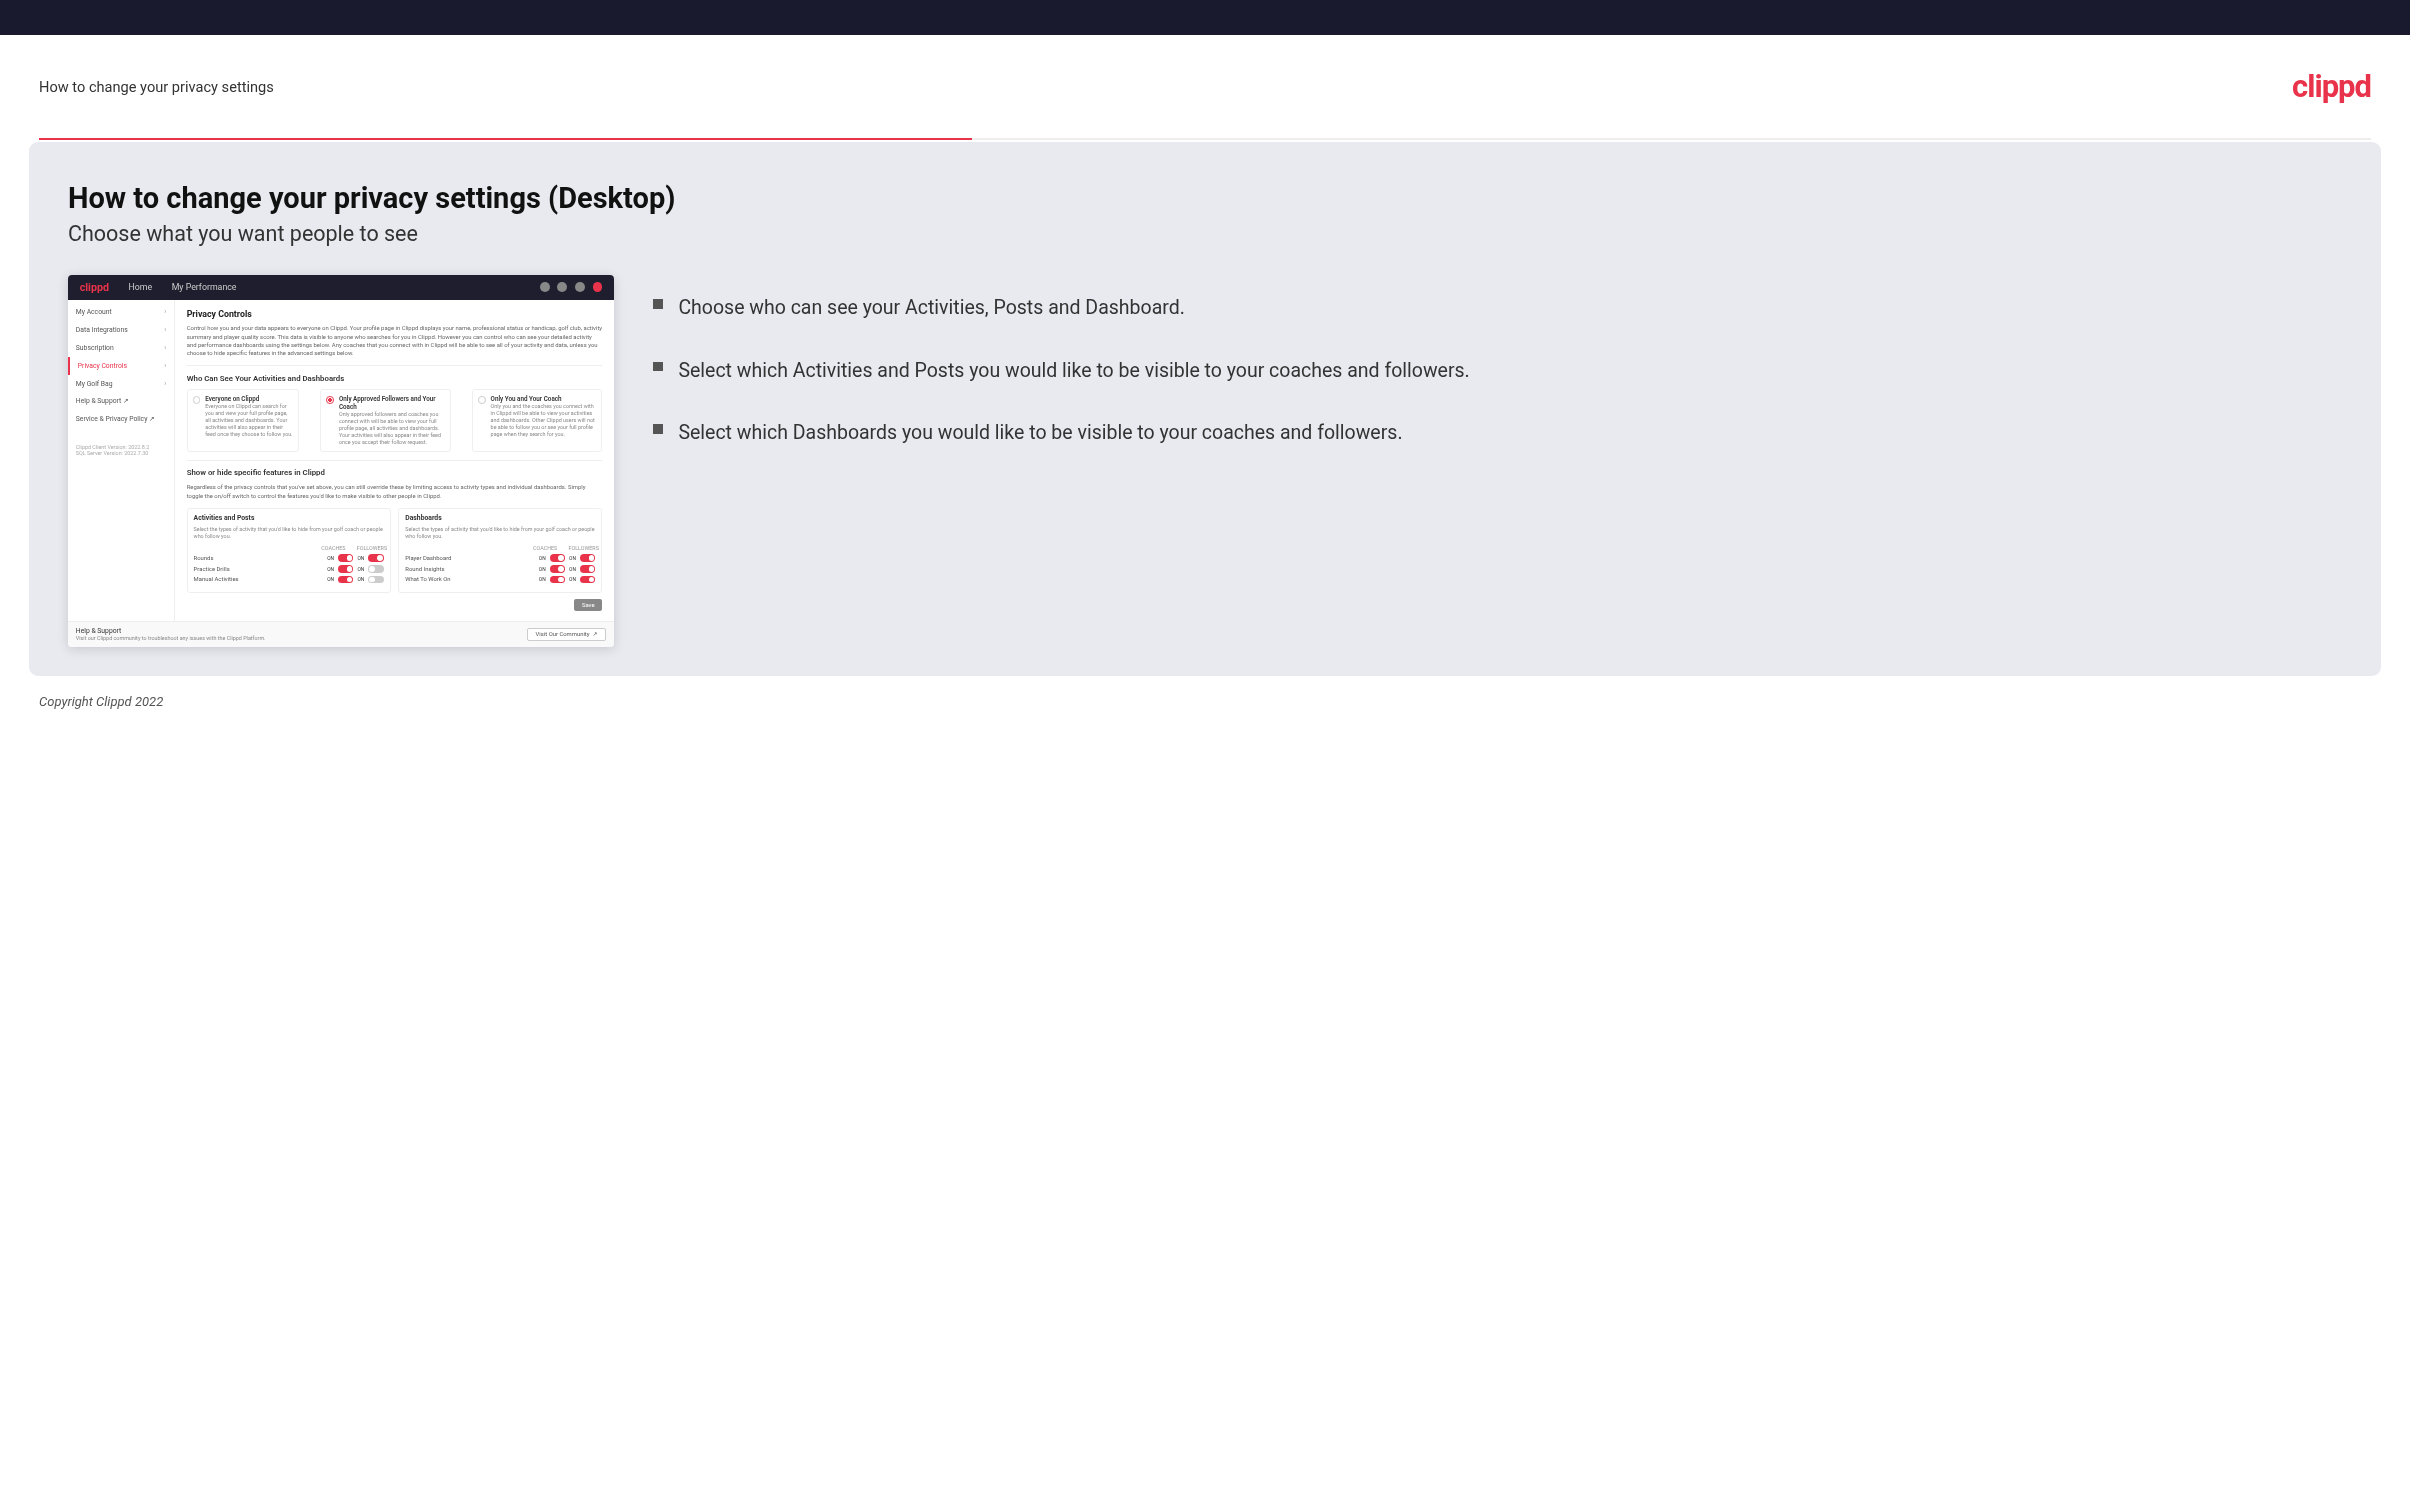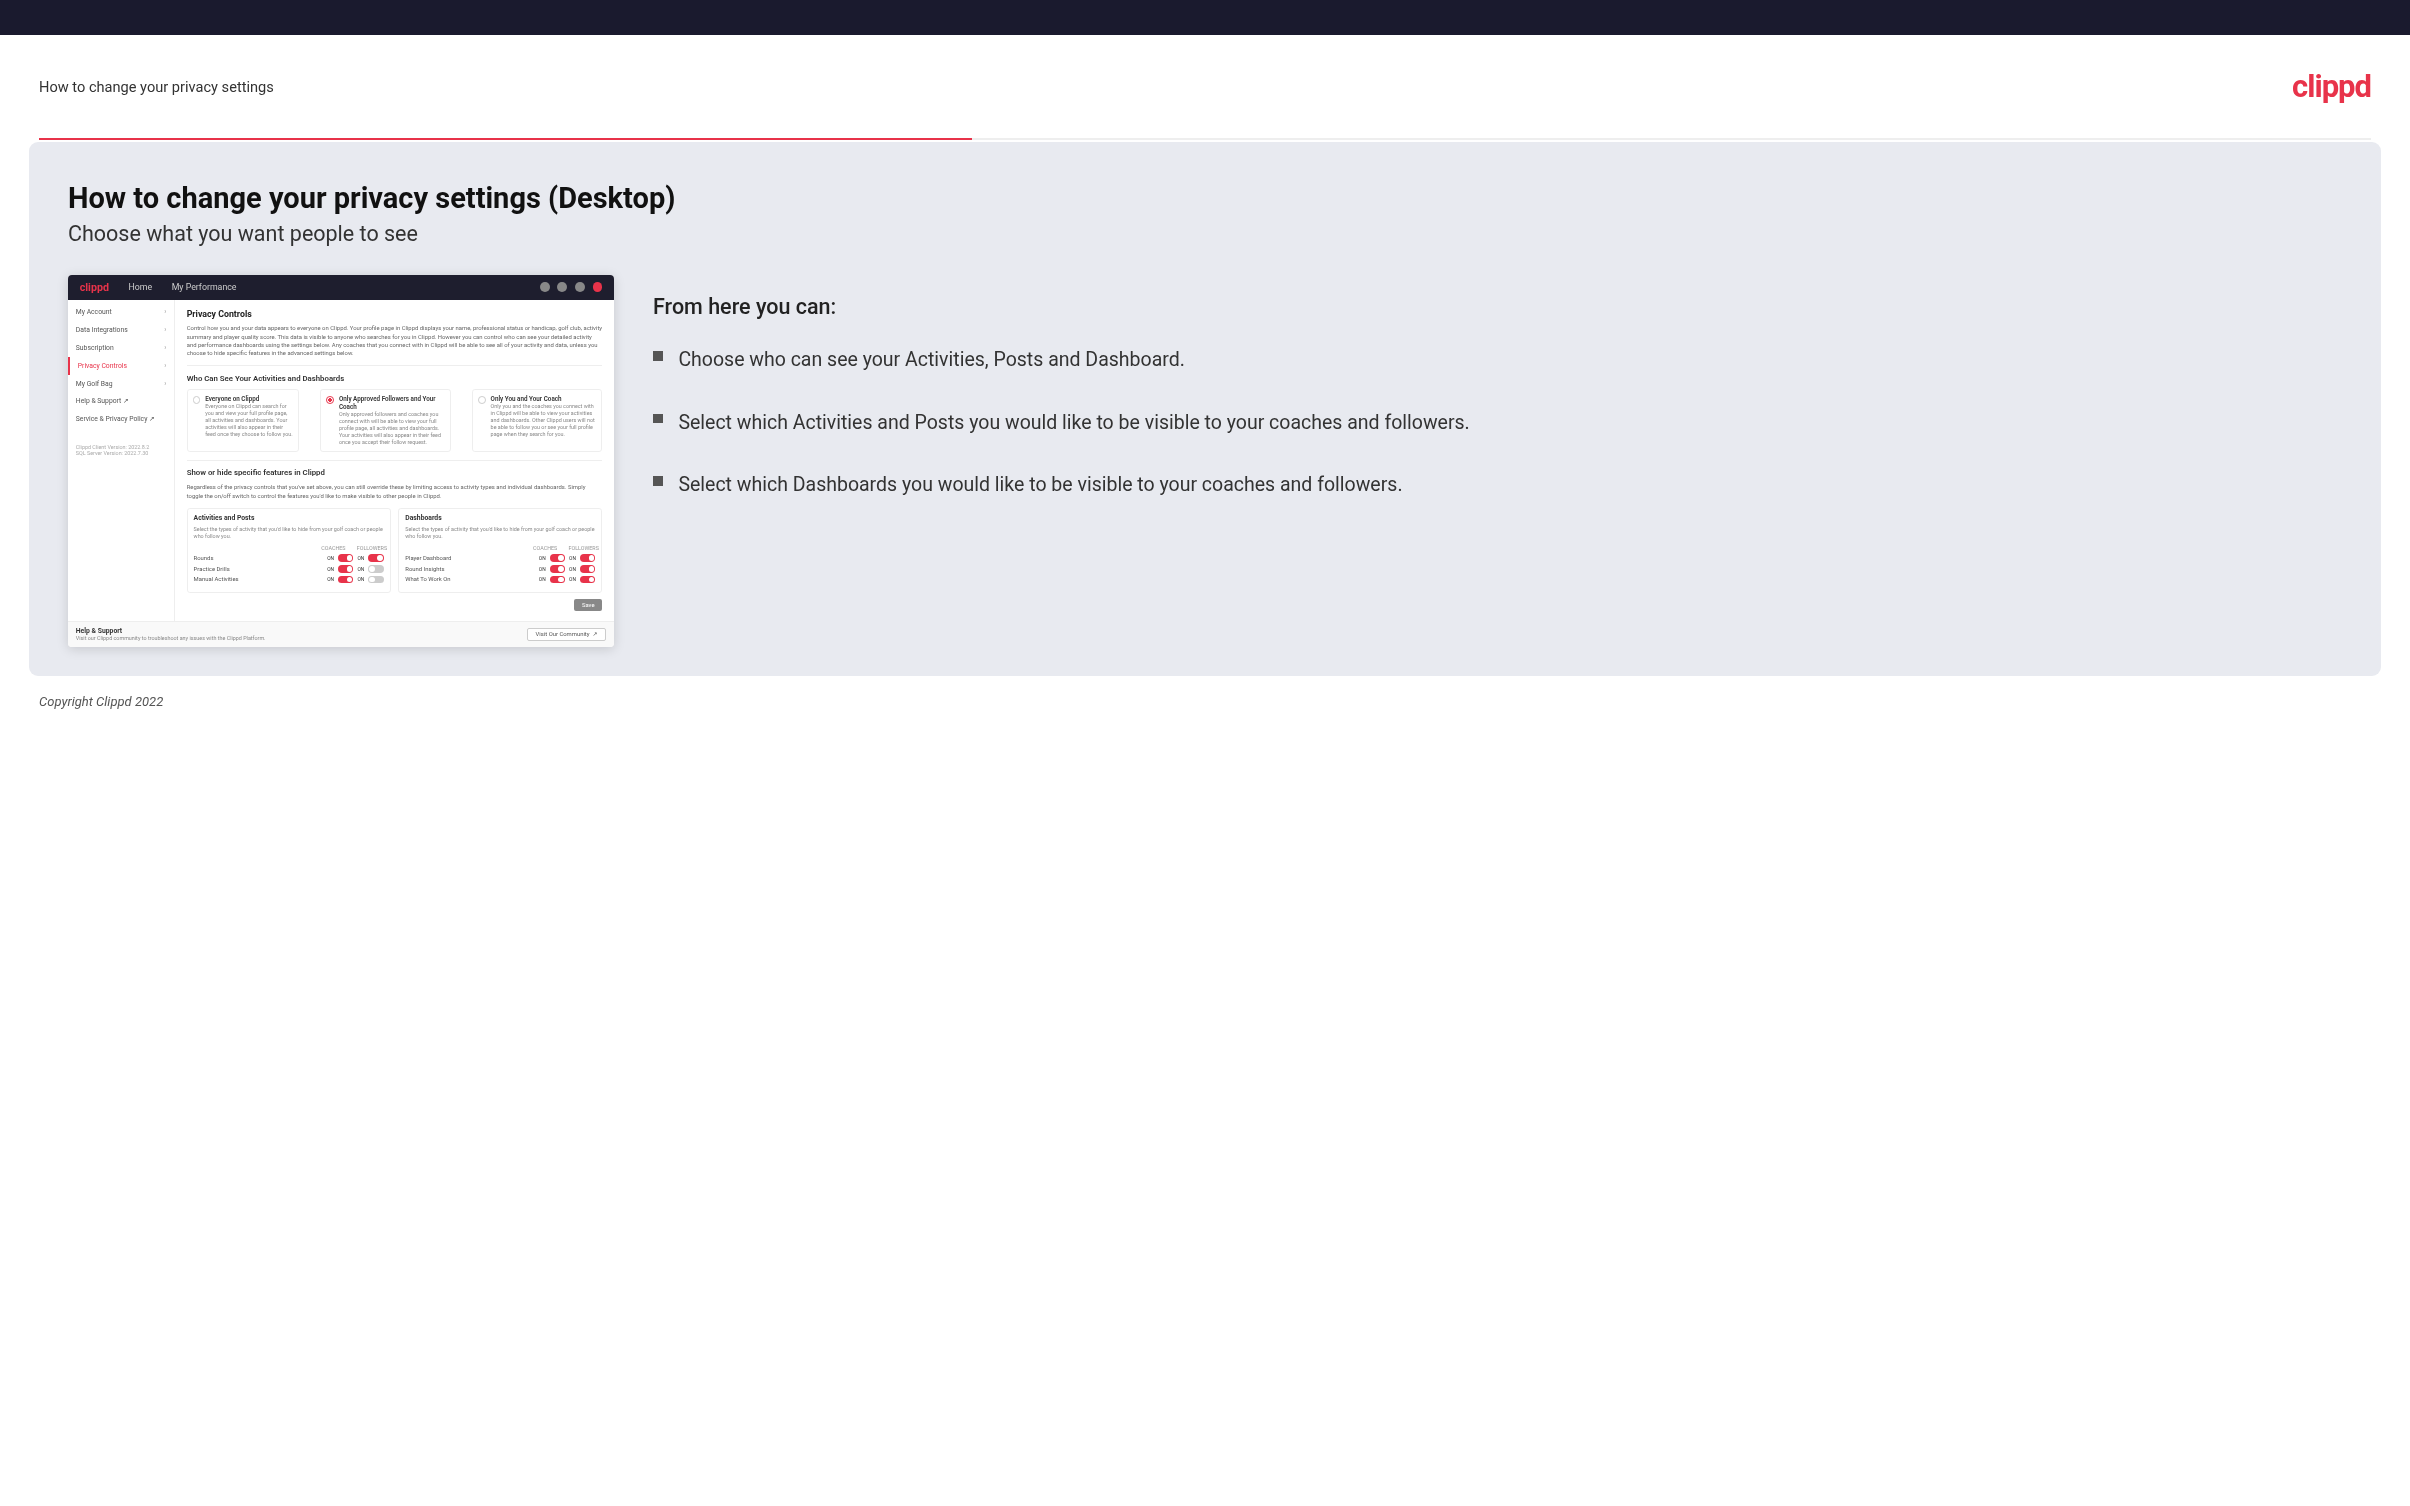--- a/index.html
+++ b/index.html
@@ -331,21 +331,21 @@
     .mockup-help-section {
       background: #f9f9f9;
       padding: 5.9px 7.8px;
       border-top: 1px solid #eee;
       display: flex;
       align-items: center;
       justify-content: space-between;
     }
     .mockup-help-title {
       font-size: 6.8px;
-      font-weight: 700;
+      font-weight: 400;
       color: #333;
     }
     .mockup-help-desc {
       font-size: 5.4px;
       color: #888;
     }
     .mockup-help-btn {
       background: #fff;
       border: 1px solid #ccc;
       font-size: 5.9px;
@@ -592,21 +592,20 @@
           <div class="mockup-help-desc">Visit our Clippd community to troubleshoot any issues with the Clippd Platform.</div>
         </div>
         <div class="mockup-help-btn">
           Visit Our Community <span>↗</span>
         </div>
       </div>
 
     </div>
 
     <div class="right-column">
-      <div class="from-here-title">From here you can:</div>
       <ul class="bullet-list">
         <li class="bullet-item">
           <div class="bullet-square"></div>
           <span class="bullet-text">Choose who can see your Activities, Posts and Dashboard.</span>
         </li>
         <li class="bullet-item">
           <div class="bullet-square"></div>
           <span class="bullet-text">Select which Activities and Posts you would like to be visible to your coaches and followers.</span>
         </li>
         <li class="bullet-item">

